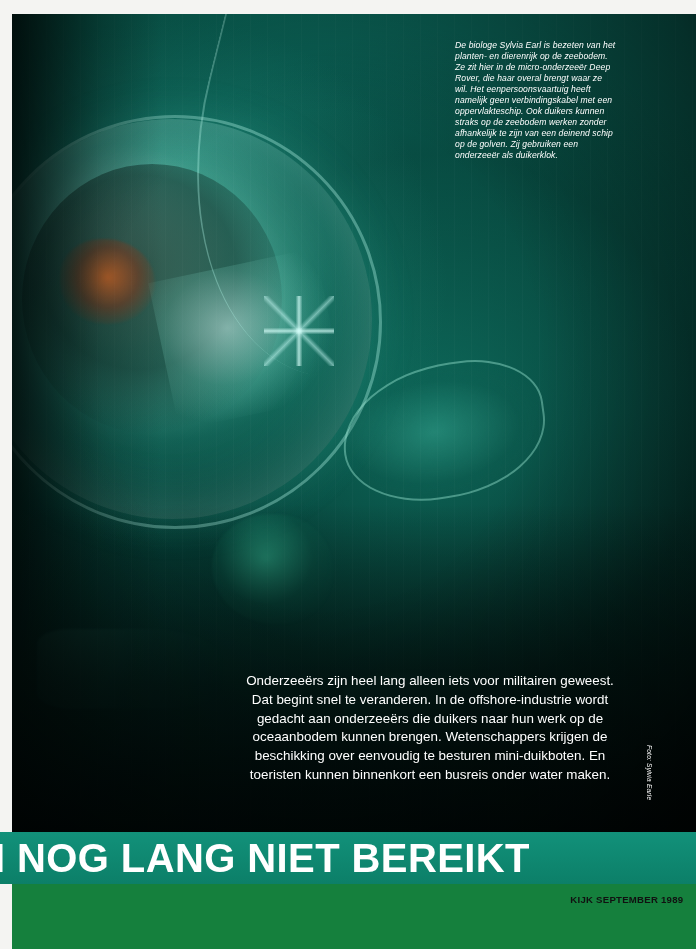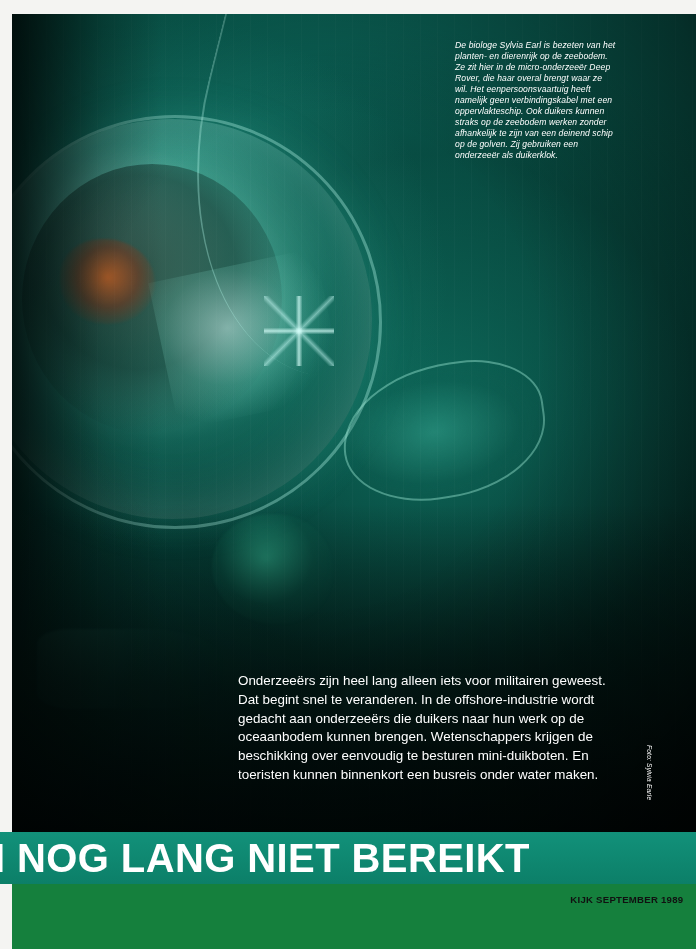--- a/index.html
+++ b/index.html
@@ -201,20 +201,21 @@
 
   
   .intro {
     position: absolute;
     left: 238px;
     top: 672px;
     width: 384px;
     color: #ffffff;
     font-size: 13.4px;
     line-height: 1.40;
+    text-align: center;
   }
 
   
   .credit {
     position: absolute;
     left: 653px;
     top: 745px;
     font-size: 6.6px;
     font-style: italic;
     color: #ffffff;

